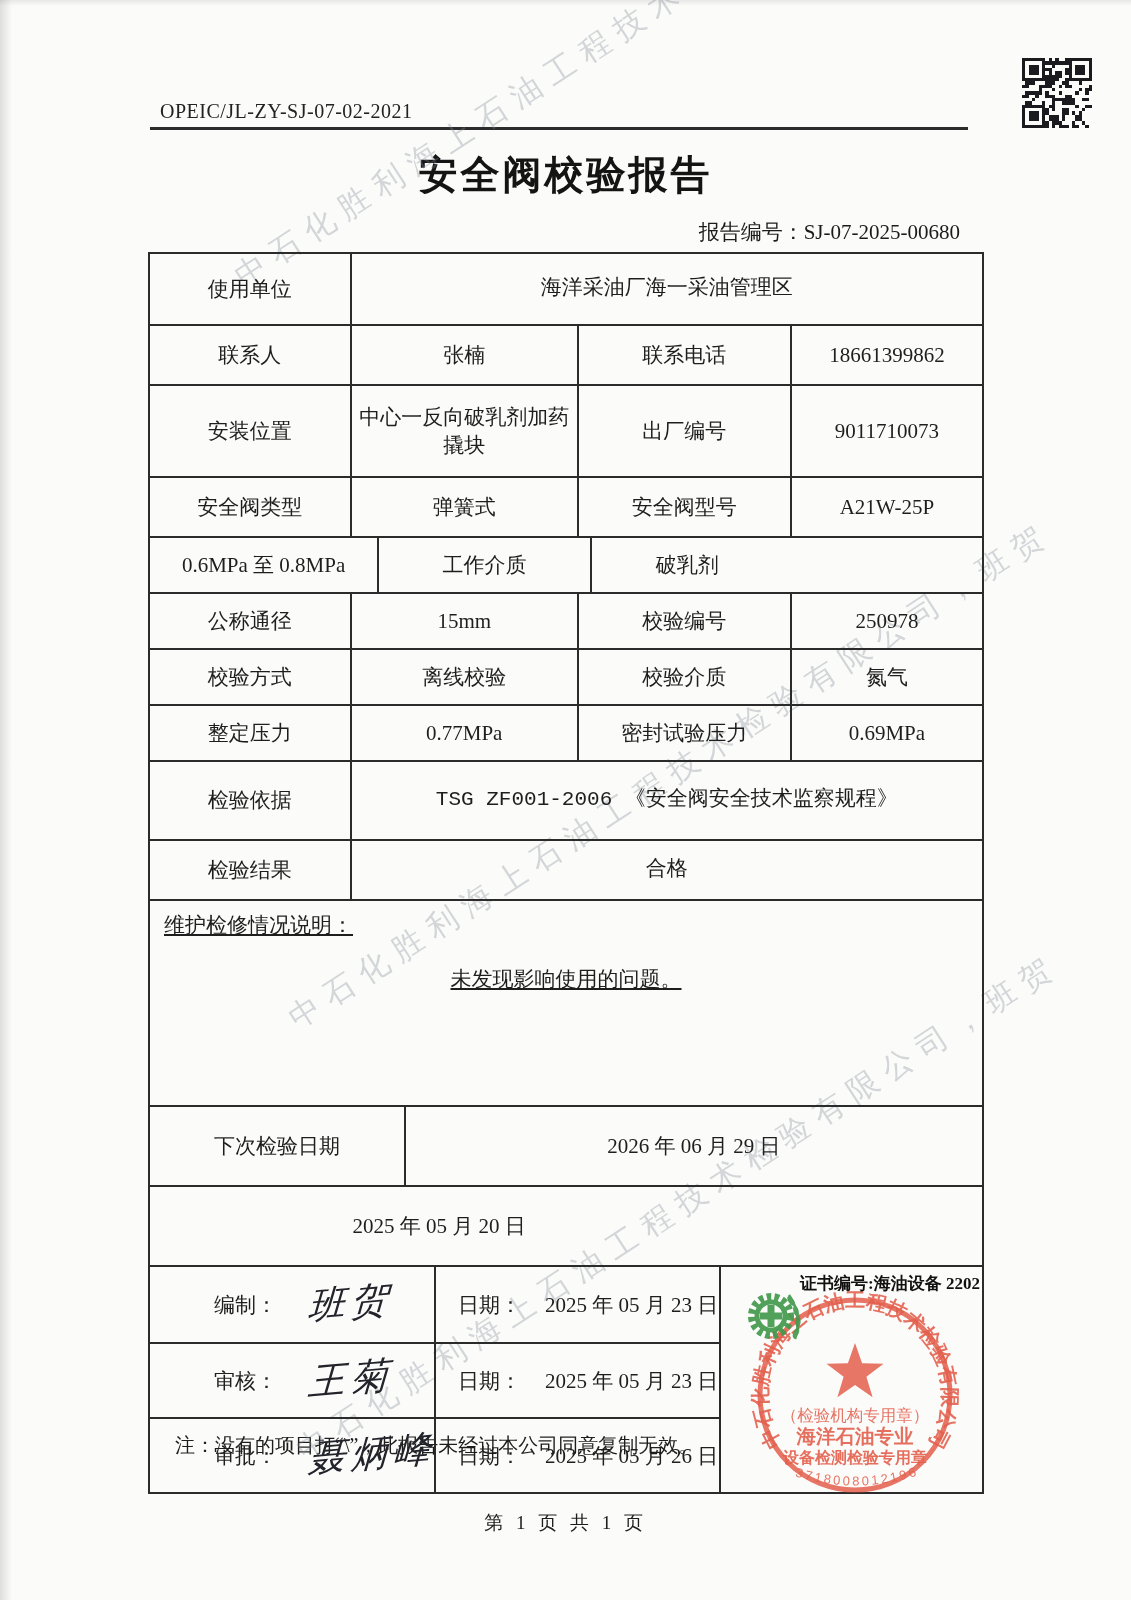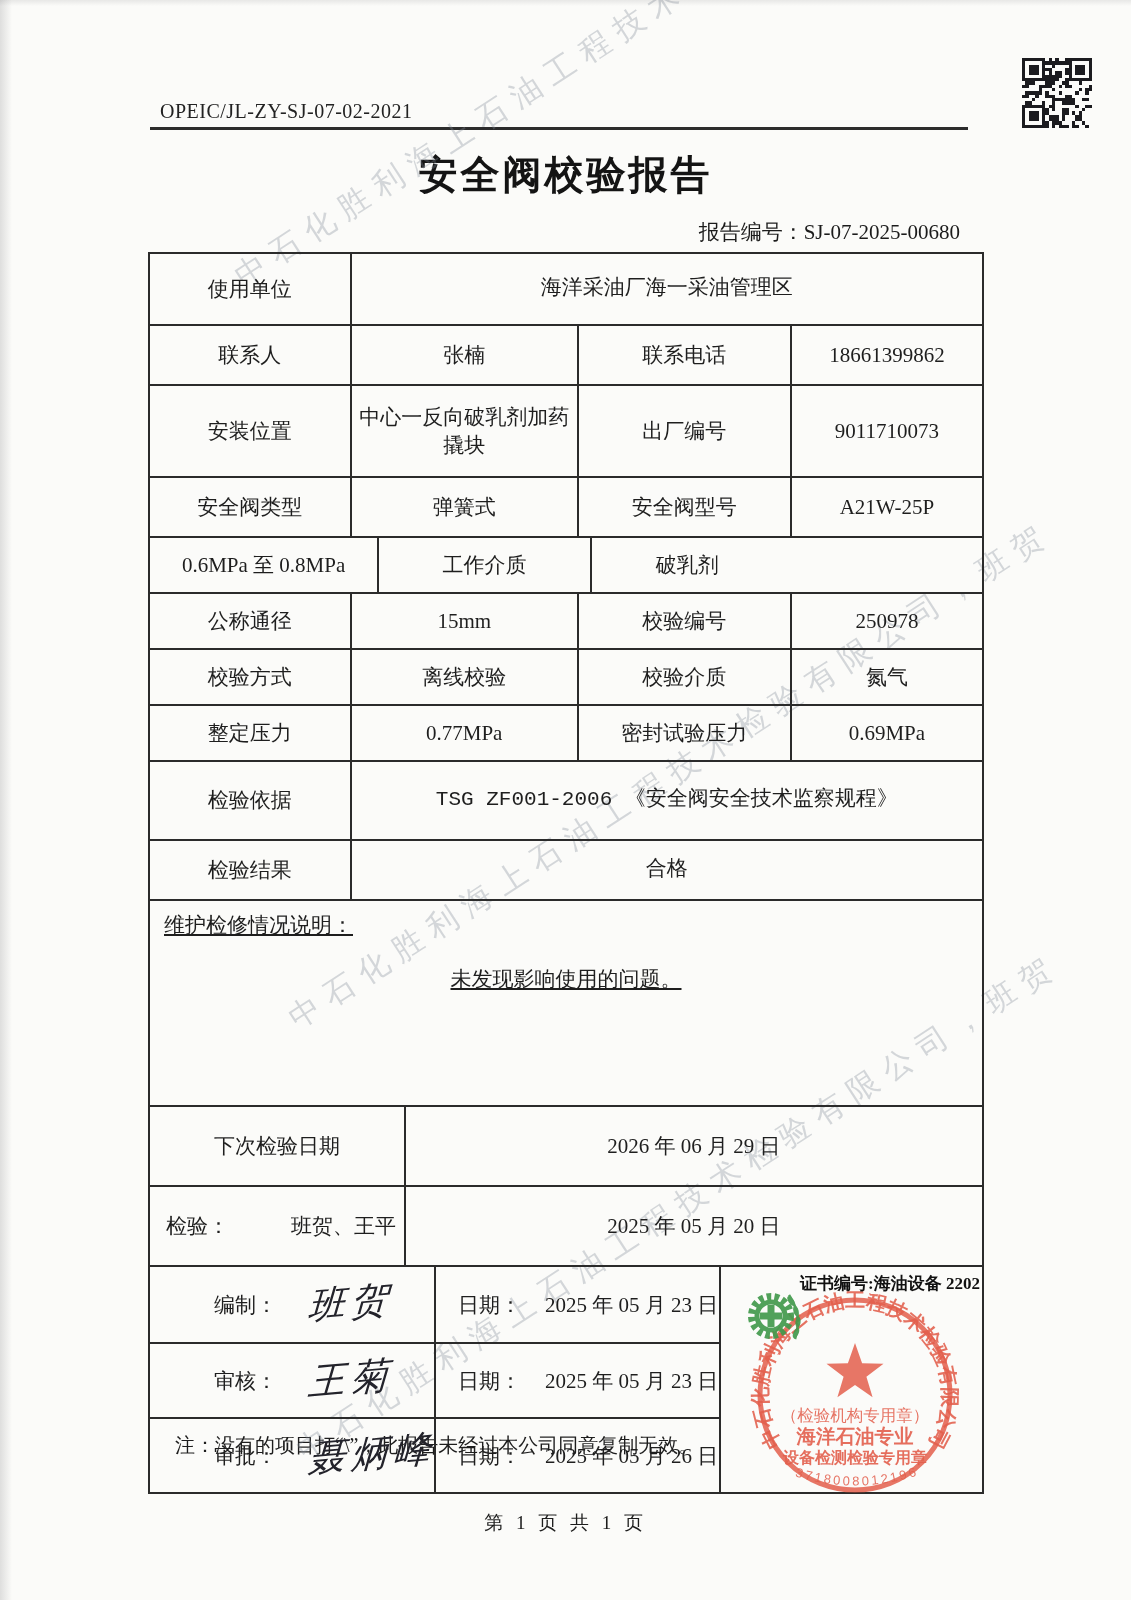--- a/index.html
+++ b/index.html
@@ -352,24 +352,20 @@
         <div class="m-text">未发现影响使用的问题。</div>
       </div>
     </div>
 
     <div class="tr h80">
       <div class="td sc-label">下次检验日期</div>
       <div class="td sc-value">2026 年 06 月 29 日</div>
     </div>
 
     <div class="tr h80">
-      <div class="td sc-label insp-cell">
-        <span>检验：</span>
-        <span class="insp-names">班贺、王平</span>
-      </div>
       <div class="td sc-value">2025 年 05 月 20 日</div>
     </div>
 
     <div class="signoff">
       <div class="signoff-left">
 
         <div class="so-row">
           <div class="so-sig">
             <span>编制：</span>
             <span class="signature">班贺</span>

